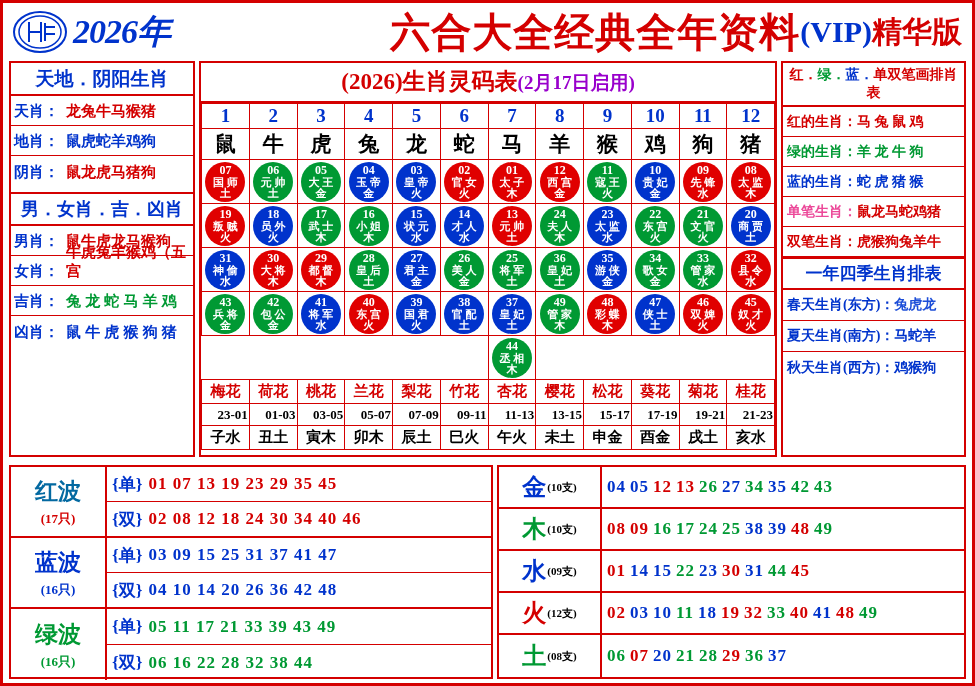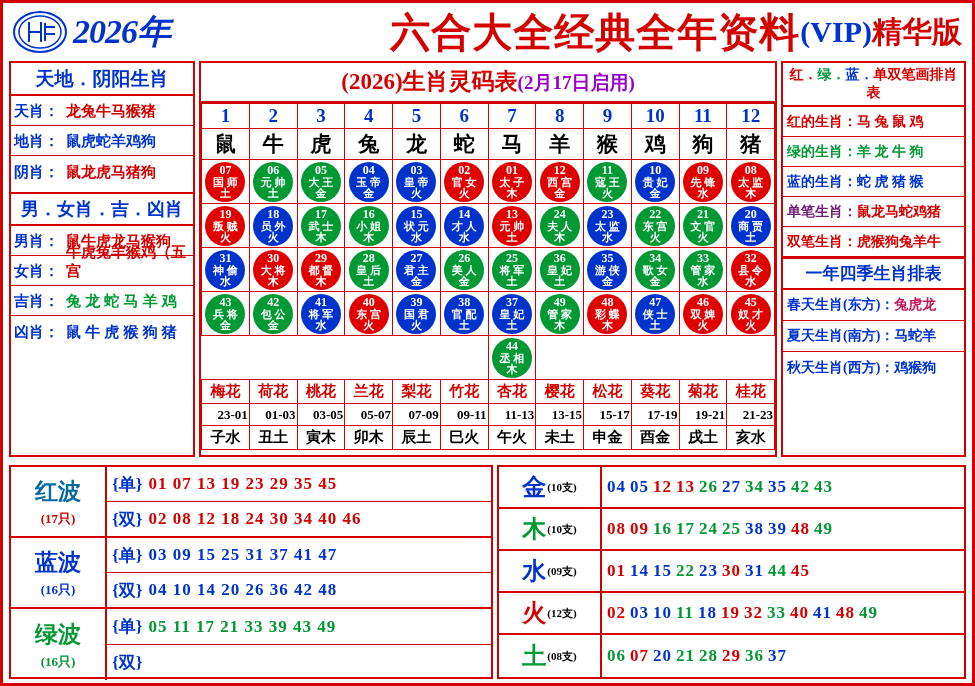--- a/index.html
+++ b/index.html
@@ -637,33 +637,33 @@
           </div>
           <div class="rRow">
             <span style="color: rgb(0, 153, 51);">绿的生肖：</span>
             <span style="color: rgb(0, 153, 51);">羊 龙 牛 狗</span>
           </div>
           <div class="rRow">
             <span style="color: rgb(0, 51, 204);">蓝的生肖：</span>
             <span style="color: rgb(0, 51, 204);">蛇 虎 猪 猴</span>
           </div>
           <div class="rRow">
-            <span style="color: #701a75;">单笔生肖：</span>
+            <span style="color: #ec4899;">单笔生肖：</span>
             <span style="color: rgb(212, 0, 0);">鼠龙马蛇鸡猪</span>
           </div>
           <div class="rRow">
             <span style="color: rgb(212, 0, 0);">双笔生肖：</span>
             <span style="color: rgb(212, 0, 0);">虎猴狗兔羊牛</span>
           </div>
         </div>
       <div class="rSubTitle">一年四季生肖排表</div>
       <div id="rightSeasons">
           <div class="rRow2">
             <span style="color: rgb(0, 51, 204);">春天生肖(东方)：</span>
-            <span style="color: #be185d;">兔虎龙</span>
+            <span style="color: #1d4ed8;">兔虎龙</span>
           </div>
           <div class="rRow2">
             <span style="color: rgb(0, 51, 204);">夏天生肖(南方)：</span>
             <span style="color: rgb(0, 51, 204);">马蛇羊</span>
           </div>
           <div class="rRow2">
             <span style="color: rgb(0, 51, 204);">秋天生肖(西方)：</span>
             <span style="color: rgb(0, 51, 204);">鸡猴狗</span>
           </div>
         </div>
@@ -709,20 +709,21 @@
             <div class="wn" style="color: rgb(0, 153, 51);">绿波</div>
             <div class="wc" style="color: rgb(0, 153, 51);">(16只)</div>
           </div>
           <div class="waveNums">
             <div class="waveLine">
               <span class="tag">{单}</span>
               <span style="color: rgb(0, 153, 51); letter-spacing: 1px;">05 11 17 21 33 39 43 49</span>
             </div>
             <div class="waveLine">
               <span class="tag">{双}</span>
+              <span style="color: rgb(0, 153, 51); letter-spacing: 1px;">06 16 22 28 32 38 44</span>
             </div>
           </div>
         </div>
       </div>
     <div class="botR" id="elemBox">
         <div class="elemBlock">
           <div class="elemName">
             <span class="en" style="color: rgb(0, 51, 204);">金</span>
             <span class="ec">(10支)</span>
           </div>

